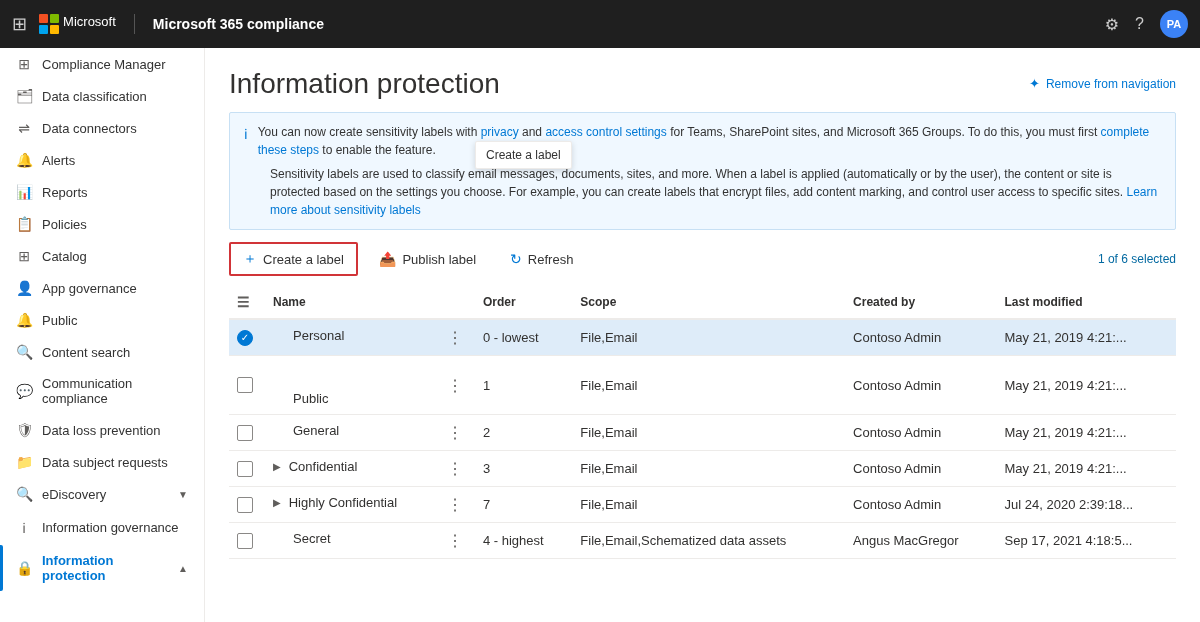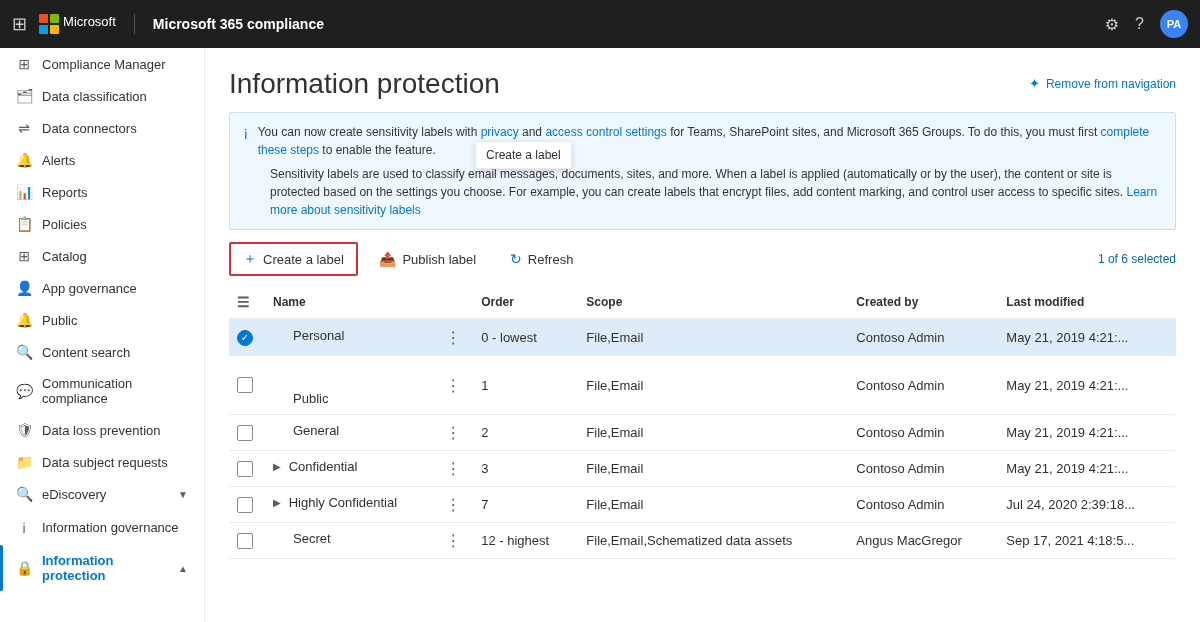--- a/index.html
+++ b/index.html
@@ -378,21 +378,21 @@
               <td>File,Email</td>
               <td>Contoso Admin</td>
               <td>Jul 24, 2020 2:39:18...</td>
             </tr>
             <tr>
               <td class="checkbox-col">
                 <div class="checkbox-empty"></div>
               </td>
               <td style="display: flex; align-items: center; gap: 8px;"><span style="width:12px;display:inline-block;"></span>Secret</td>
               <td class="actions-col">⋮</td>
-              <td>12 - highest</td>
+              <td>4 - highest</td>
               <td>File,Email,Schematized data assets</td>
               <td>Angus MacGregor</td>
               <td>Sep 17, 2021 4:18:5...</td>
             </tr>
           </tbody>
       </table>
     </div>
   </div>
 </div>
 

